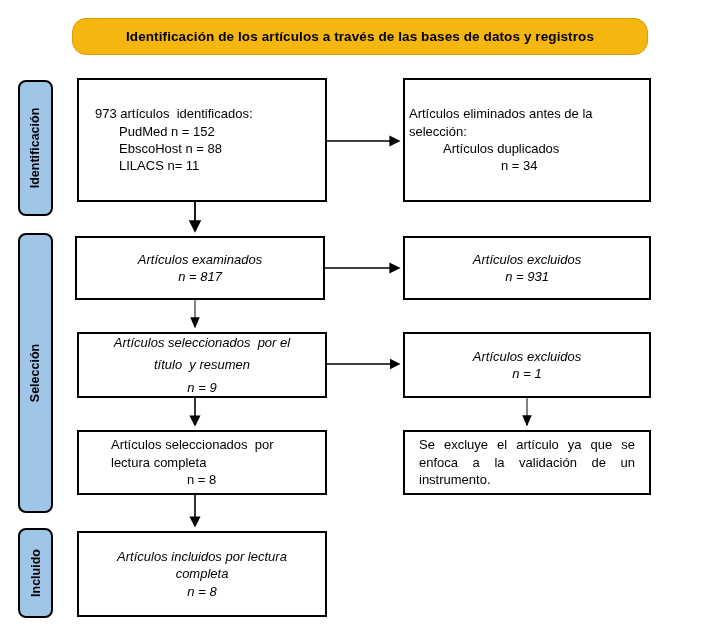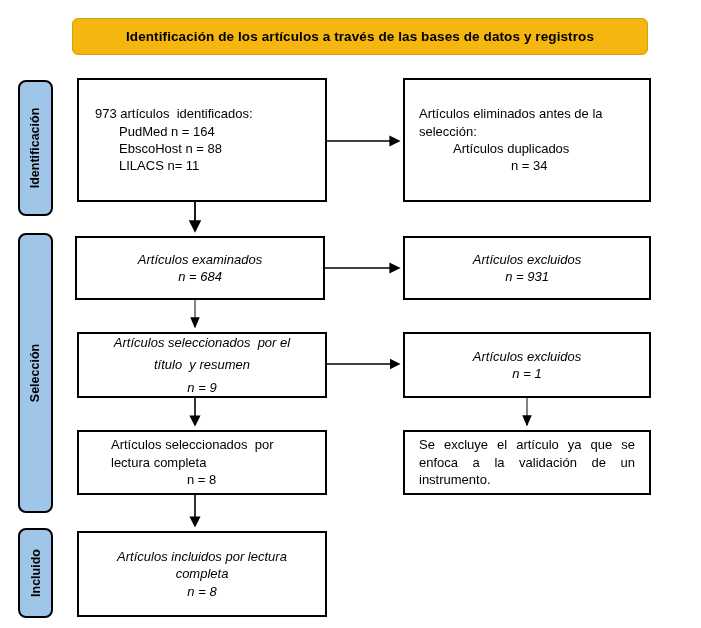--- a/index.html
+++ b/index.html
@@ -27,21 +27,21 @@
   
   .banner {
     position: absolute;
     left: 72px;
     top: 18px;
     width: 576px;
     height: 37px;
     box-sizing: border-box;
     background: #F5B60F;
     border: 1px solid #D79E0B;
-    border-radius: 6px;
+    border-radius: 14px;
     display: flex;
     align-items: center;
     justify-content: center;
   }
   .banner-text {
     font-size: 13.5px;
     font-weight: bold;
     letter-spacing: 0.1px;
     color: #000000;
     white-space: nowrap;
@@ -89,21 +89,21 @@
   .fbox.center { text-align: center; font-style: italic; }
 
   
   #box-identified   { left: 77px; top: 78px;  width: 250px; height: 124px; padding-left: 16px; }
   #box-screened     { left: 75px; top: 236px; width: 250px; height: 64px; }
   #box-title-abs    { left: 77px; top: 332px; width: 250px; height: 66px; justify-content: space-between; }
   #box-fulltext-sel { left: 77px; top: 430px; width: 250px; height: 65px; padding-left: 32px; }
   #box-included     { left: 77px; top: 531px; width: 250px; height: 86px; }
 
   
-  #box-removed      { left: 403px; top: 78px;  width: 248px; height: 124px; padding-left: 14px; }
+  #box-removed      { left: 403px; top: 78px;  width: 248px; height: 124px; padding-left: 4px; }
   #box-excluded-931 { left: 403px; top: 236px; width: 248px; height: 64px; }
   #box-excluded-1   { left: 403px; top: 332px; width: 248px; height: 66px; }
   #box-exclude-note { left: 403px; top: 430px; width: 248px; height: 65px; padding: 0 14px; }
 
   #box-identified .line,
   #box-removed .line,
   #box-fulltext-sel .line { text-align: left; }
   #box-identified .indent1 { padding-left: 24px; }
   #box-removed .indent1    { padding-left: 34px; }
   #box-removed .indent2    { padding-left: 92px; }
@@ -167,35 +167,35 @@
 
     <line x1="195" y1="398" x2="195" y2="425" stroke="#000000" stroke-width="1.6" marker-end="url(#arrowhead)"></line>
 
     <line x1="527" y1="398" x2="527" y2="425" stroke="#4d4d4d" stroke-width="1.4" marker-end="url(#arrowhead-thin)"></line>
 
     <line x1="195" y1="495" x2="195" y2="526" stroke="#000000" stroke-width="1.6" marker-end="url(#arrowhead)"></line>
   </svg>
 
   <div class="fbox" id="box-identified">
     <span class="line">973 artículos  identificados:</span>
-    <span class="line indent1">PudMed n = 164</span>
+    <span class="line indent1">PudMed n = 152</span>
     <span class="line indent1">EbscoHost n = 88</span>
     <span class="line indent1">LILACS n= 11</span>
   </div>
 
   <div class="fbox" id="box-removed">
     <span class="line">Artículos eliminados antes de la</span>
     <span class="line">selección:</span>
     <span class="line indent1">Artículos duplicados</span>
     <span class="line indent2">n = 34</span>
   </div>
 
   <div class="fbox center" id="box-screened">
     <span class="line">Artículos examinados</span>
-    <span class="line">n = 684</span>
+    <span class="line">n = 817</span>
   </div>
 
   <div class="fbox center" id="box-excluded-931">
     <span class="line">Artículos excluidos</span>
     <span class="line">n = 931</span>
   </div>
 
   <div class="fbox center" id="box-title-abs">
     <span class="line">Artículos seleccionados  por el</span>
     <span class="line">título  y resumen</span>

